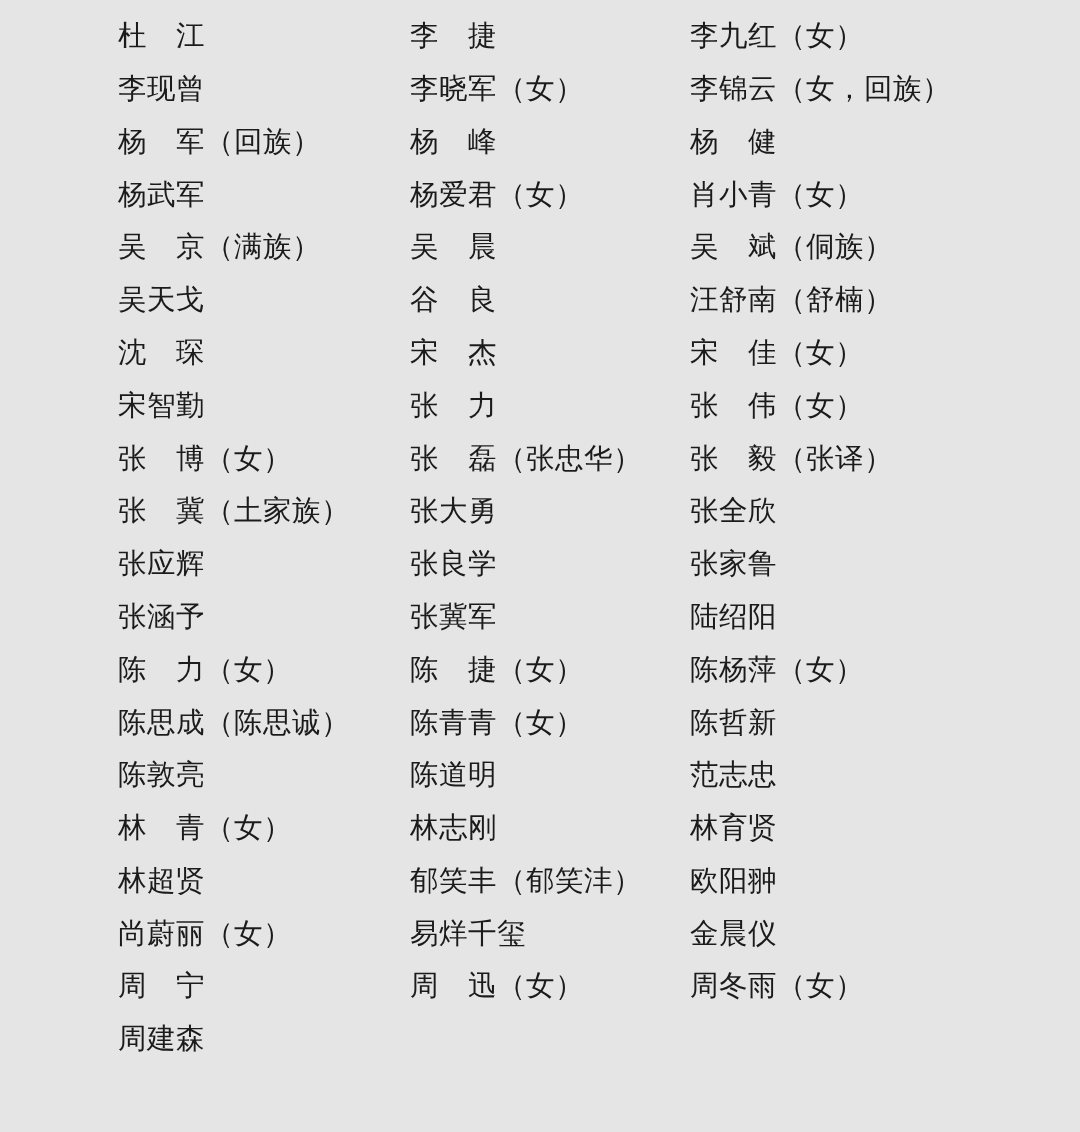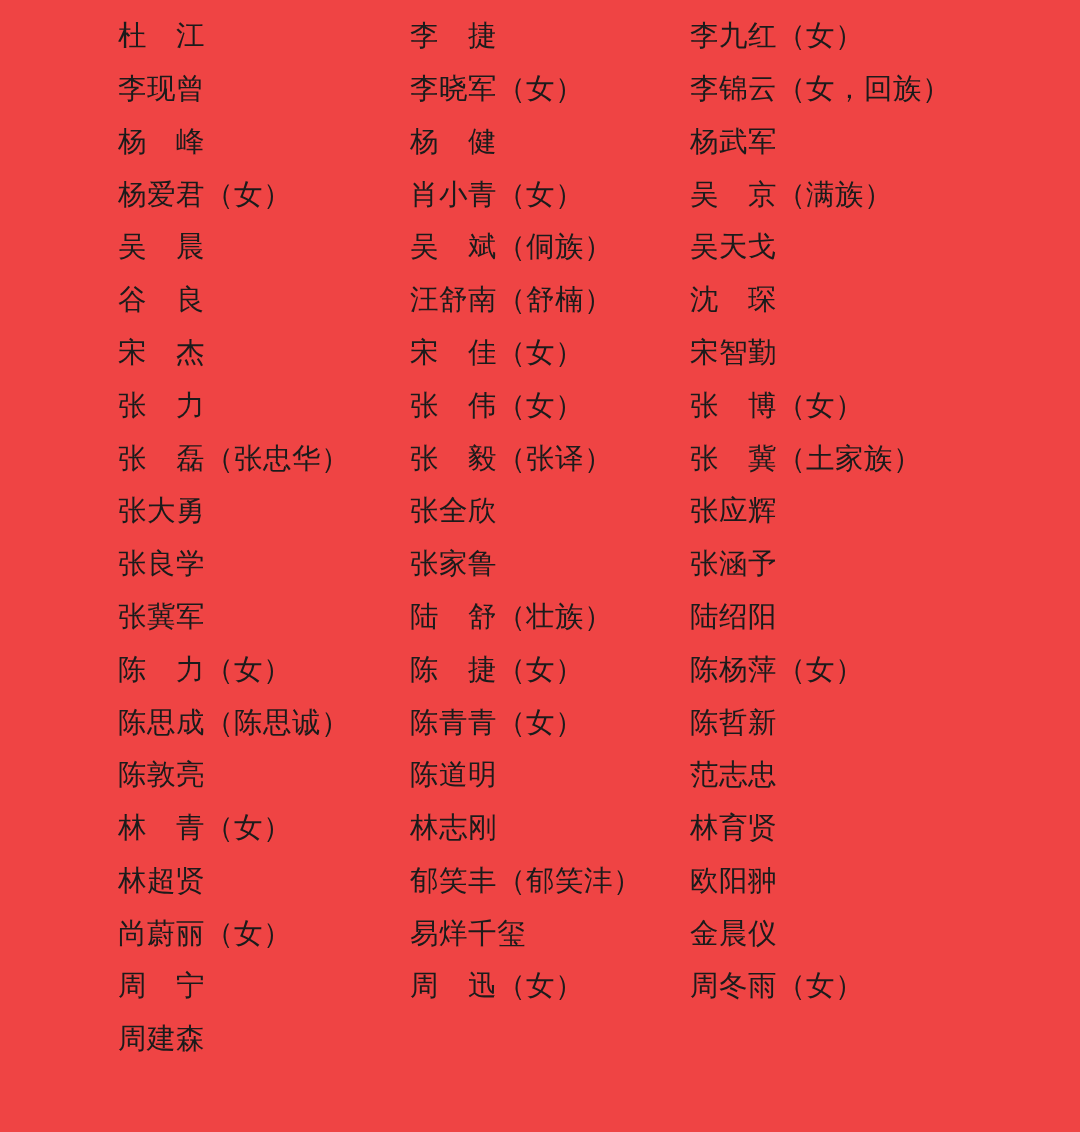--- a/index.html
+++ b/index.html
@@ -8,21 +8,21 @@
     background: #ffffff;
   }
   body {
     width: 1080px;
     height: 1132px;
     overflow: hidden;
   }
   .page {
     width: 1080px;
     height: 1132px;
-    background: #ef4444;
+    background: #e5e5e5;
     box-sizing: border-box;
   }
   .name-grid {
     display: grid;
     grid-template-columns: 292px 280px 1fr;
     grid-auto-rows: 52.8px;
     padding: 10px 0 0 118px;
     box-sizing: border-box;
   }
   .name-cell {
@@ -41,20 +41,21 @@
 <body>
 
 <main class="page">
   <div class="name-grid" id="name-grid">
       <div class="name-cell">杜　江</div>
       <div class="name-cell">李　捷</div>
       <div class="name-cell">李九红（女）</div>
       <div class="name-cell">李现曾</div>
       <div class="name-cell">李晓军（女）</div>
       <div class="name-cell">李锦云（女，回族）</div>
+      <div class="name-cell">杨　军（回族）</div>
       <div class="name-cell">杨　峰</div>
       <div class="name-cell">杨　健</div>
       <div class="name-cell">杨武军</div>
       <div class="name-cell">杨爱君（女）</div>
       <div class="name-cell">肖小青（女）</div>
       <div class="name-cell">吴　京（满族）</div>
       <div class="name-cell">吴　晨</div>
       <div class="name-cell">吴　斌（侗族）</div>
       <div class="name-cell">吴天戈</div>
       <div class="name-cell">谷　良</div>
@@ -69,21 +70,20 @@
       <div class="name-cell">张　磊（张忠华）</div>
       <div class="name-cell">张　毅（张译）</div>
       <div class="name-cell">张　冀（土家族）</div>
       <div class="name-cell">张大勇</div>
       <div class="name-cell">张全欣</div>
       <div class="name-cell">张应辉</div>
       <div class="name-cell">张良学</div>
       <div class="name-cell">张家鲁</div>
       <div class="name-cell">张涵予</div>
       <div class="name-cell">张冀军</div>
-      <div class="name-cell">陆　舒（壮族）</div>
       <div class="name-cell">陆绍阳</div>
       <div class="name-cell">陈　力（女）</div>
       <div class="name-cell">陈　捷（女）</div>
       <div class="name-cell">陈杨萍（女）</div>
       <div class="name-cell">陈思成（陈思诚）</div>
       <div class="name-cell">陈青青（女）</div>
       <div class="name-cell">陈哲新</div>
       <div class="name-cell">陈敦亮</div>
       <div class="name-cell">陈道明</div>
       <div class="name-cell">范志忠</div>

